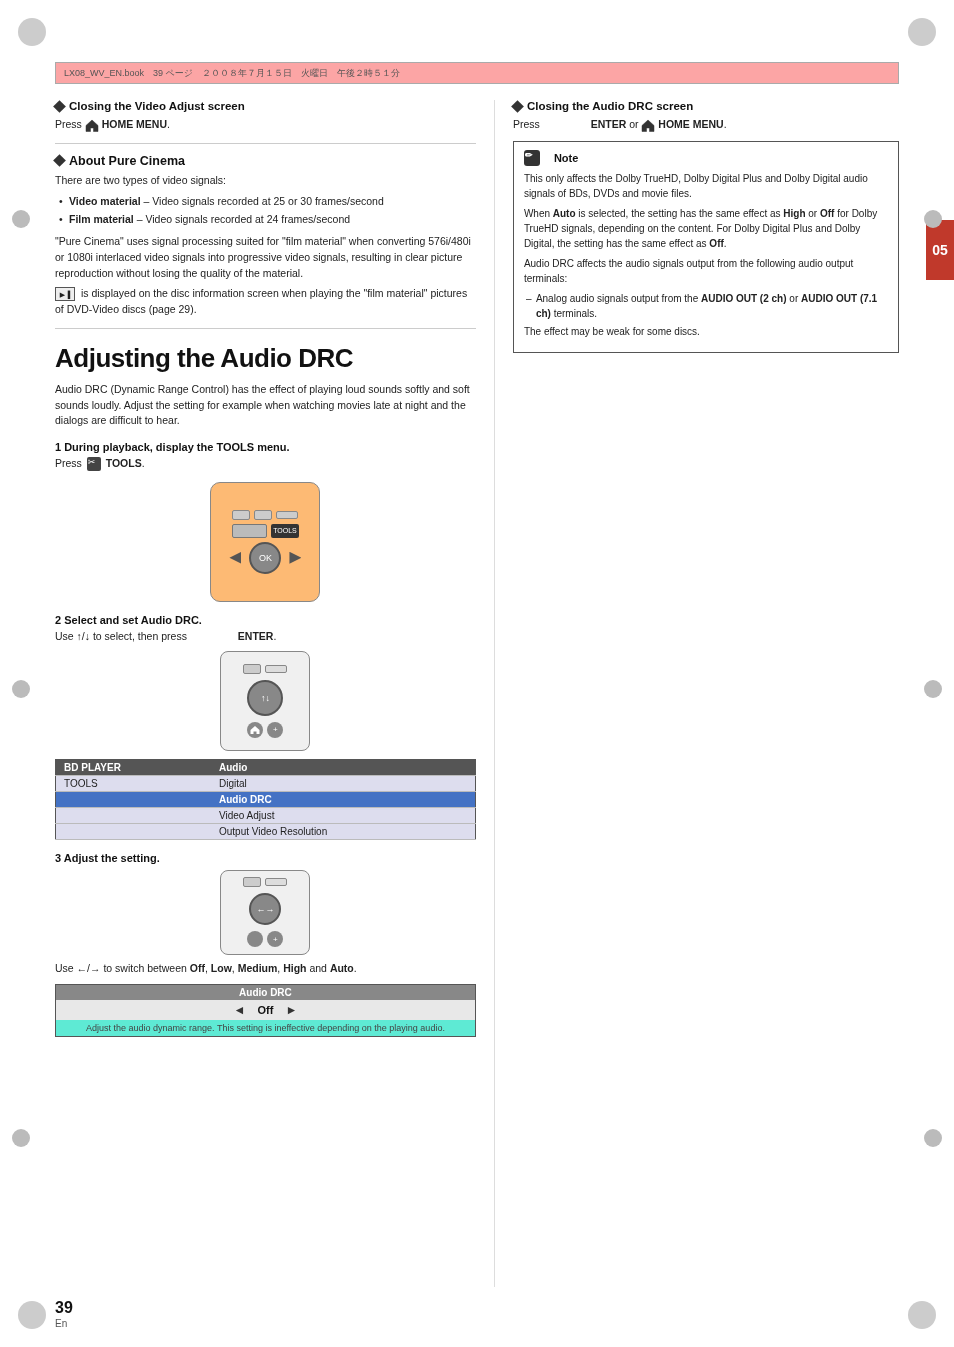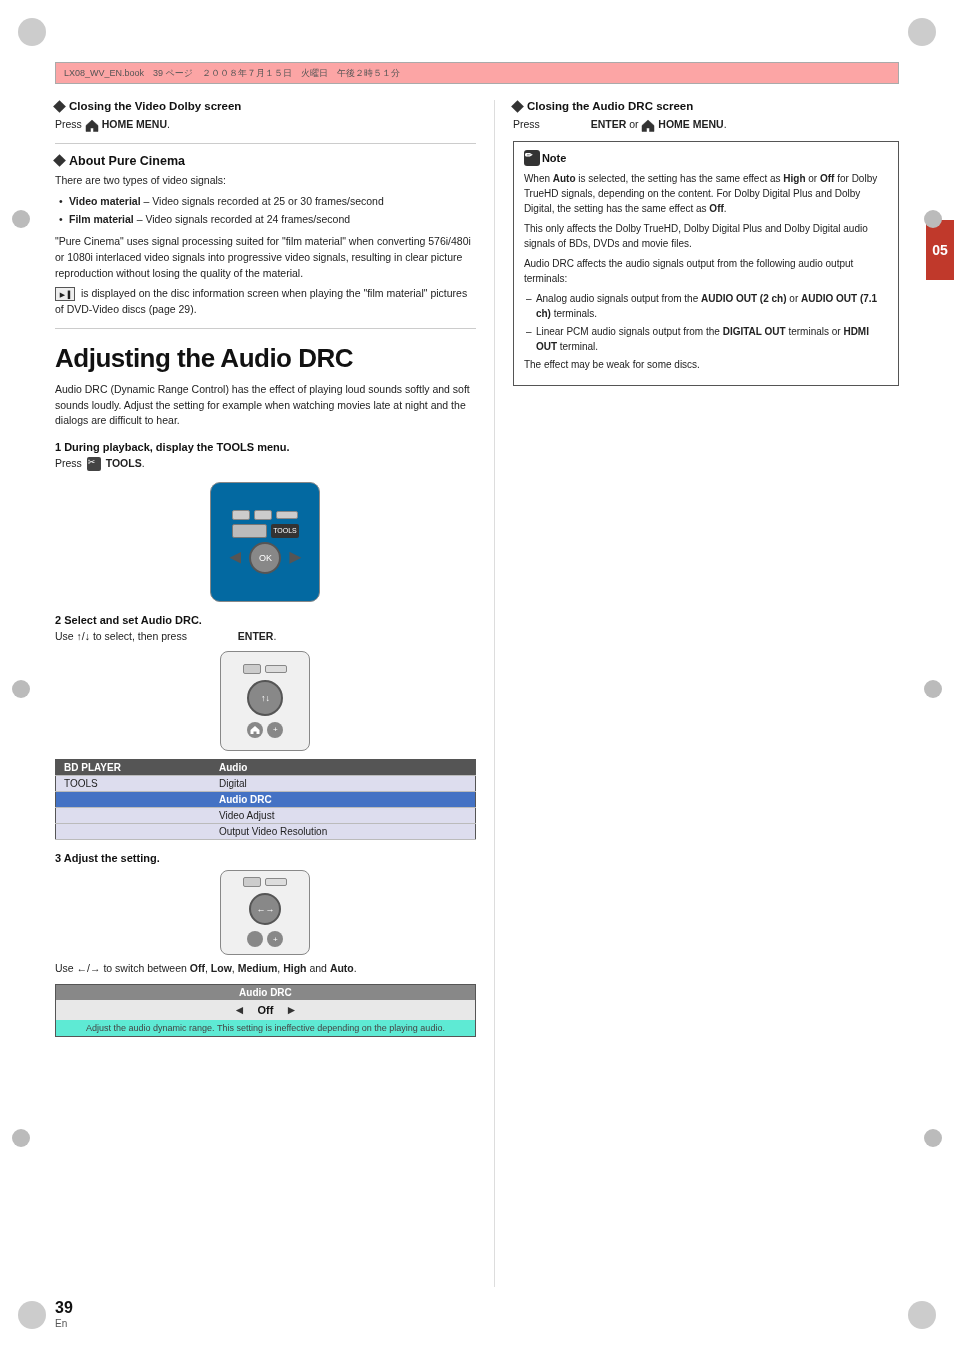--- a/index.html
+++ b/index.html
@@ -169,21 +169,21 @@
       line-height: 1.5;
       color: #222;
       margin-bottom: 5px;
     }
 
     .remote-box {
       width: 110px;
       height: 120px;
       border: 1.5px solid #888;
       border-radius: 10px;
-      background: #0369a1;
+      background: #fdba74;
       margin: 10px auto;
       display: flex;
       flex-direction: column;
       align-items: center;
       justify-content: center;
       gap: 4px;
       position: relative;
     }
 
     .remote-small {
@@ -301,21 +301,21 @@
       padding: 8px 10px;
       margin-top: 8px;
       margin-bottom: 8px;
     }
     .note-heading {
       font-weight: bold;
       font-size: 11px;
       margin-bottom: 5px;
       display: flex;
       align-items: center;
-      gap: 2px;
+      gap: 14px;
     }
     .note-icon {
       display: inline-block;
       width: 16px;
       height: 16px;
       background: #333;
       border-radius: 3px;
       position: relative;
       flex-shrink: 0;
     }
@@ -442,21 +442,21 @@
 <div class="file-bar">
   <span>LX08_WV_EN.book　39 ページ　２００８年７月１５日　火曜日　午後２時５１分</span>
 </div>
 
 <div class="content-wrapper">
 
   <div class="left-column">
 
     <div class="section-heading">
       <span class="diamond"></span>
-      <span>Closing the Video Dolby screen</span>
+      <span>Closing the Video Adjust screen</span>
     </div>
     <p class="body-text">
       <span>Press</span>
       <svg class="home-svg" viewBox="0 0 14 13" fill="none" xmlns="http://www.w3.org/2000/svg">
         <path d="M7 1L1 6.5V12.5H5.5V9H8.5V12.5H13V6.5L7 1Z" fill="#333" stroke="#333" stroke-width="0.5"></path>
       </svg>
       <span class="inline-bold">HOME MENU</span>.
     </p>
 
     <hr class="h-divider">
@@ -610,35 +610,32 @@
       </svg>
       <span class="inline-bold">HOME MENU</span>.
     </p>
 
     <div class="note-box">
       <div class="note-heading">
         <span class="note-icon"></span>
         <span>Note</span>
       </div>
 
+      <p class="note-item">This only affects the Dolby TrueHD, Dolby Digital Plus and Dolby Digital audio signals of BDs, DVDs and movie files.</p>
+
       <p class="note-item">
         When <span class="inline-bold">Auto</span> is selected, the setting has the same effect as <span class="inline-bold">High</span> or <span class="inline-bold">Off</span> for Dolby TrueHD signals, depending on the content. For Dolby Digital Plus and Dolby Digital, the setting has the same effect as <span class="inline-bold">Off</span>.
       </p>
 
-      <p class="note-item">This only affects the Dolby TrueHD, Dolby Digital Plus and Dolby Digital audio signals of BDs, DVDs and movie files.</p>
-
       <p class="note-item">Audio DRC affects the audio signals output from the following audio output terminals:</p>
 
       <p class="note-sub-item">
         Analog audio signals output from the <span class="inline-bold">AUDIO OUT (2 ch)</span> or <span class="inline-bold">AUDIO OUT (7.1 ch)</span> terminals.
       </p>
 
-      <p class="note-sub-item">
-        Linear PCM audio signals output from the <span class="inline-bold">DIGITAL OUT</span> terminals or <span class="inline-bold">HDMI OUT</span> terminal.
-      </p>
 
       <p class="note-item">The effect may be weak for some discs.</p>
     </div>
 
   </div>
 </div>
 
 <div class="page-number">39</div>
 <div class="page-en">En</div>
 

